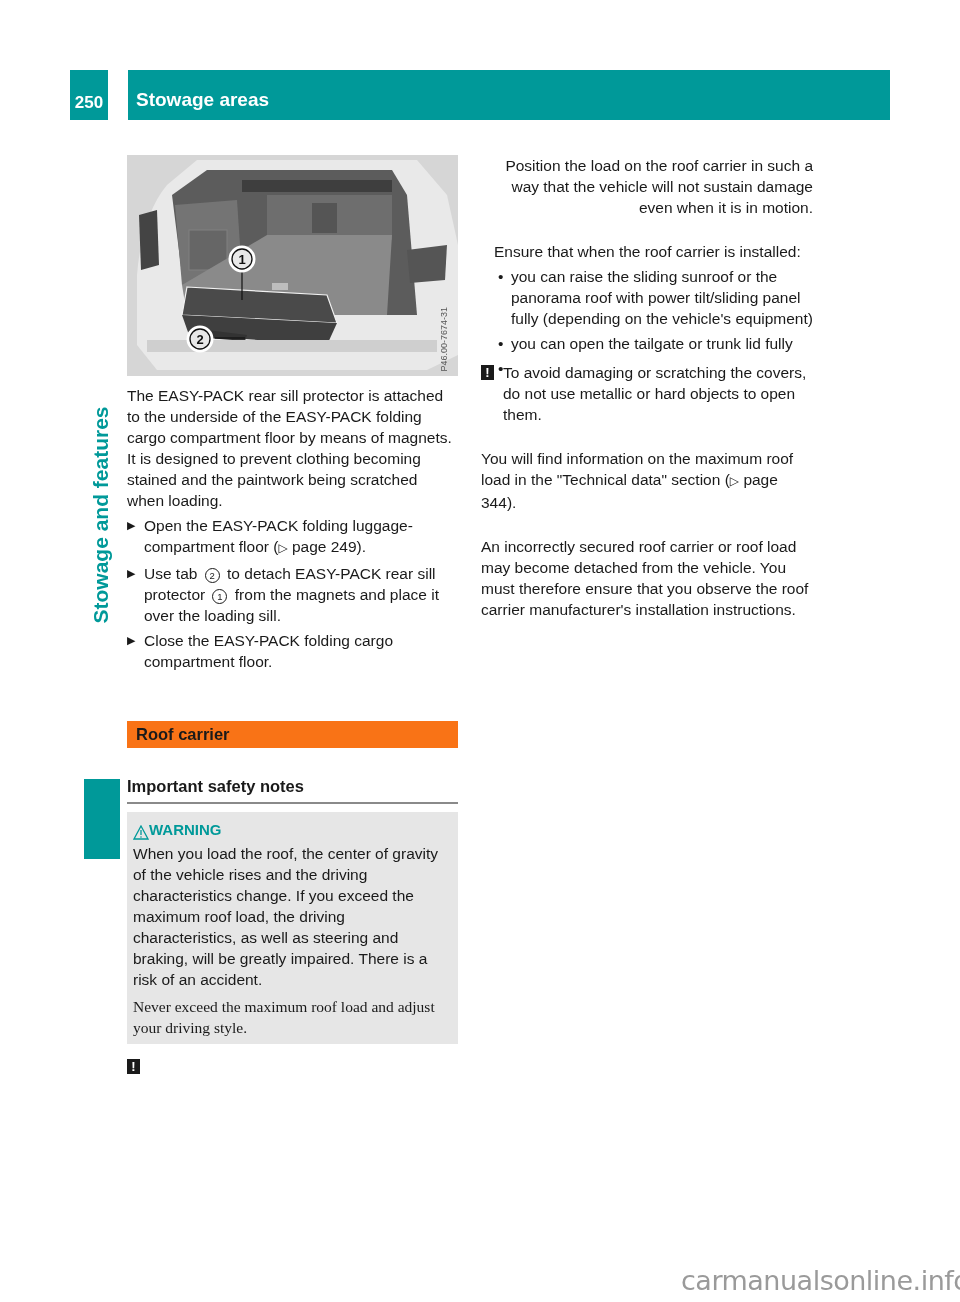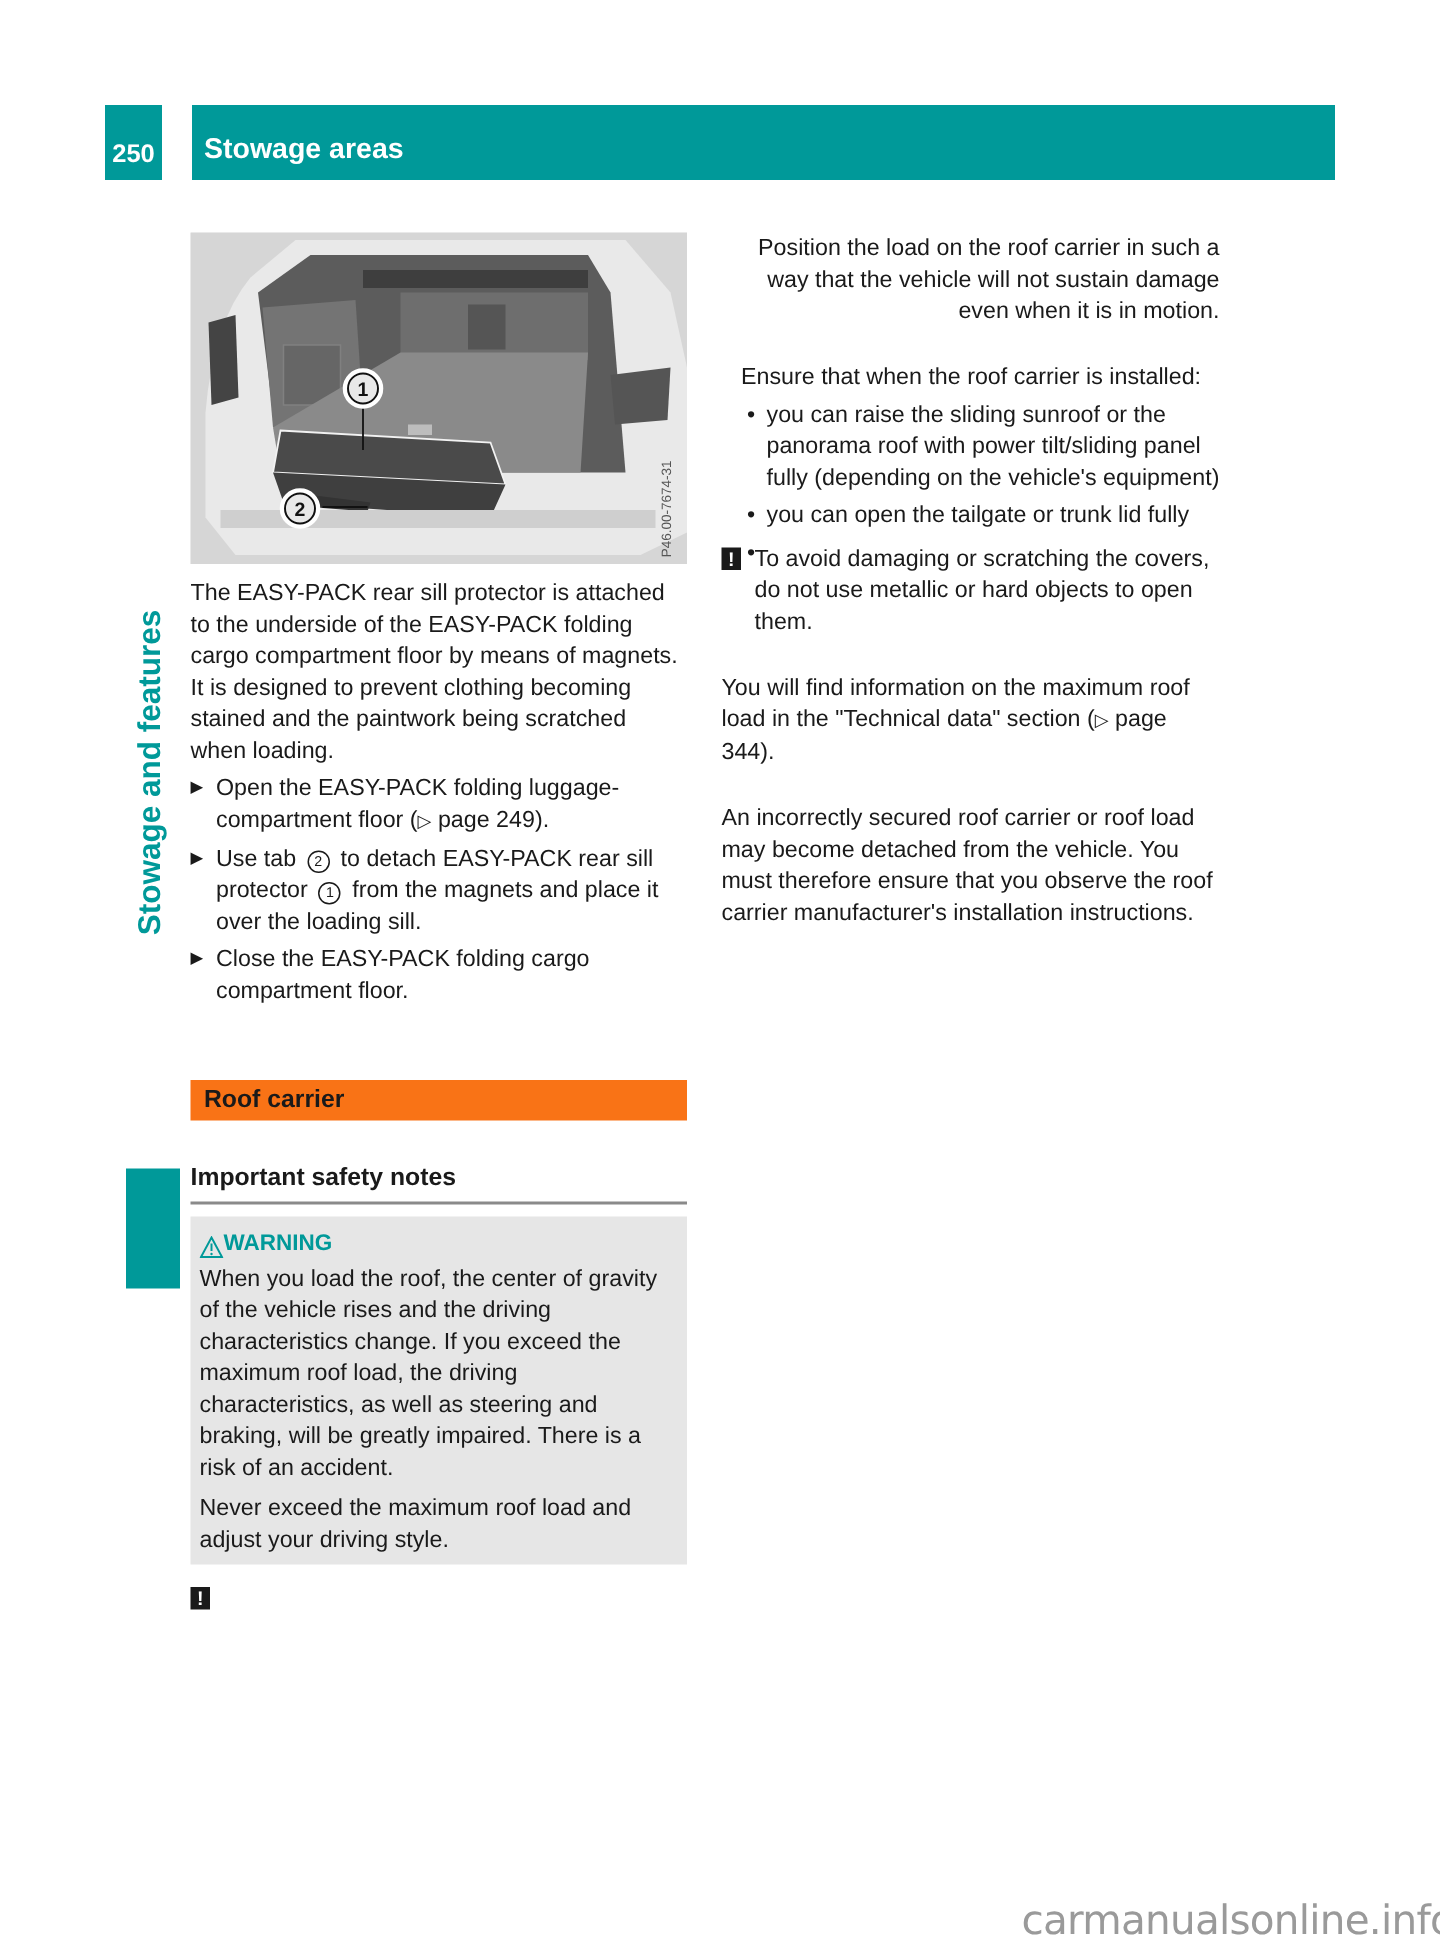--- a/index.html
+++ b/index.html
@@ -67,21 +67,21 @@
   }
   .safety-heading {
     margin-top: 28px; font-weight: bold; font-size: 16.5px; padding-bottom: 5px;
     border-bottom: 2px solid #8a8a8a;
   }
   .warning-box {
     margin-top: 8px; background: #e6e6e6; padding: 4px 6px 6px 6px;
   }
   .warning-title { color: #009999; font-weight: bold; font-size: 15px; display: flex; align-items: flex-end; gap: 0; height: 24px; }
   .warning-box p { margin-top: 3px; }
-  .warning-box p + p { margin-top: 6px; }
+  .warning-box p + p { margin-top: 6px; font-family: Liberation Serif, serif; }
 
   .watermark {
     position: absolute; left: 681px; top: 1265px; font-size: 27px; color: #9a9a9a;
     font-family: "DejaVu Sans", sans-serif; letter-spacing: -0.5px;
   }
 </style>
 </head>
 <body>
 
 <div class="page-header">

